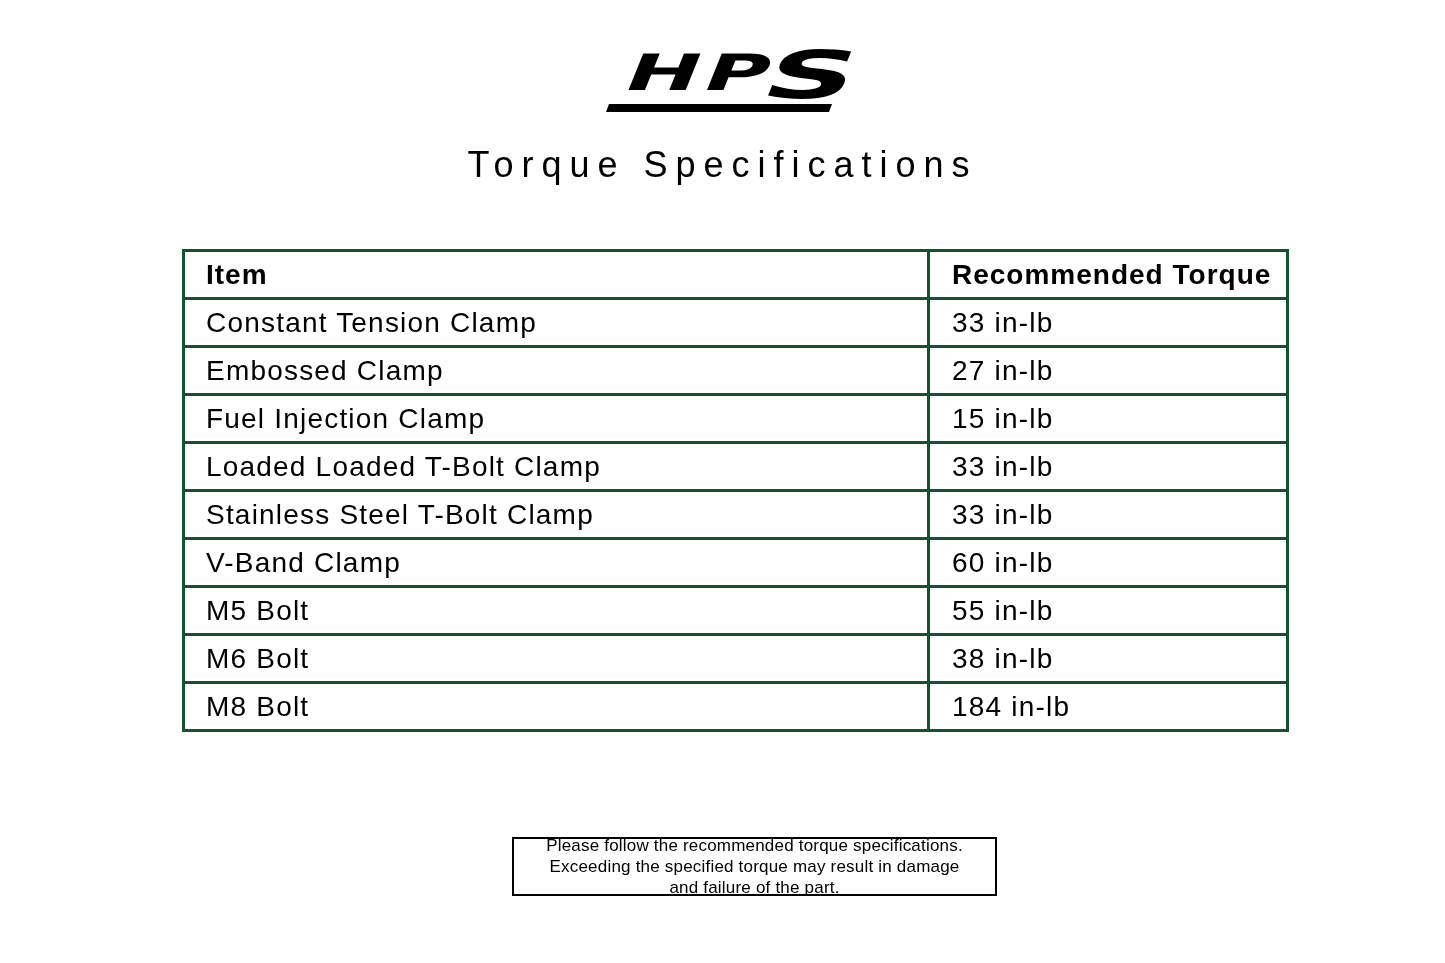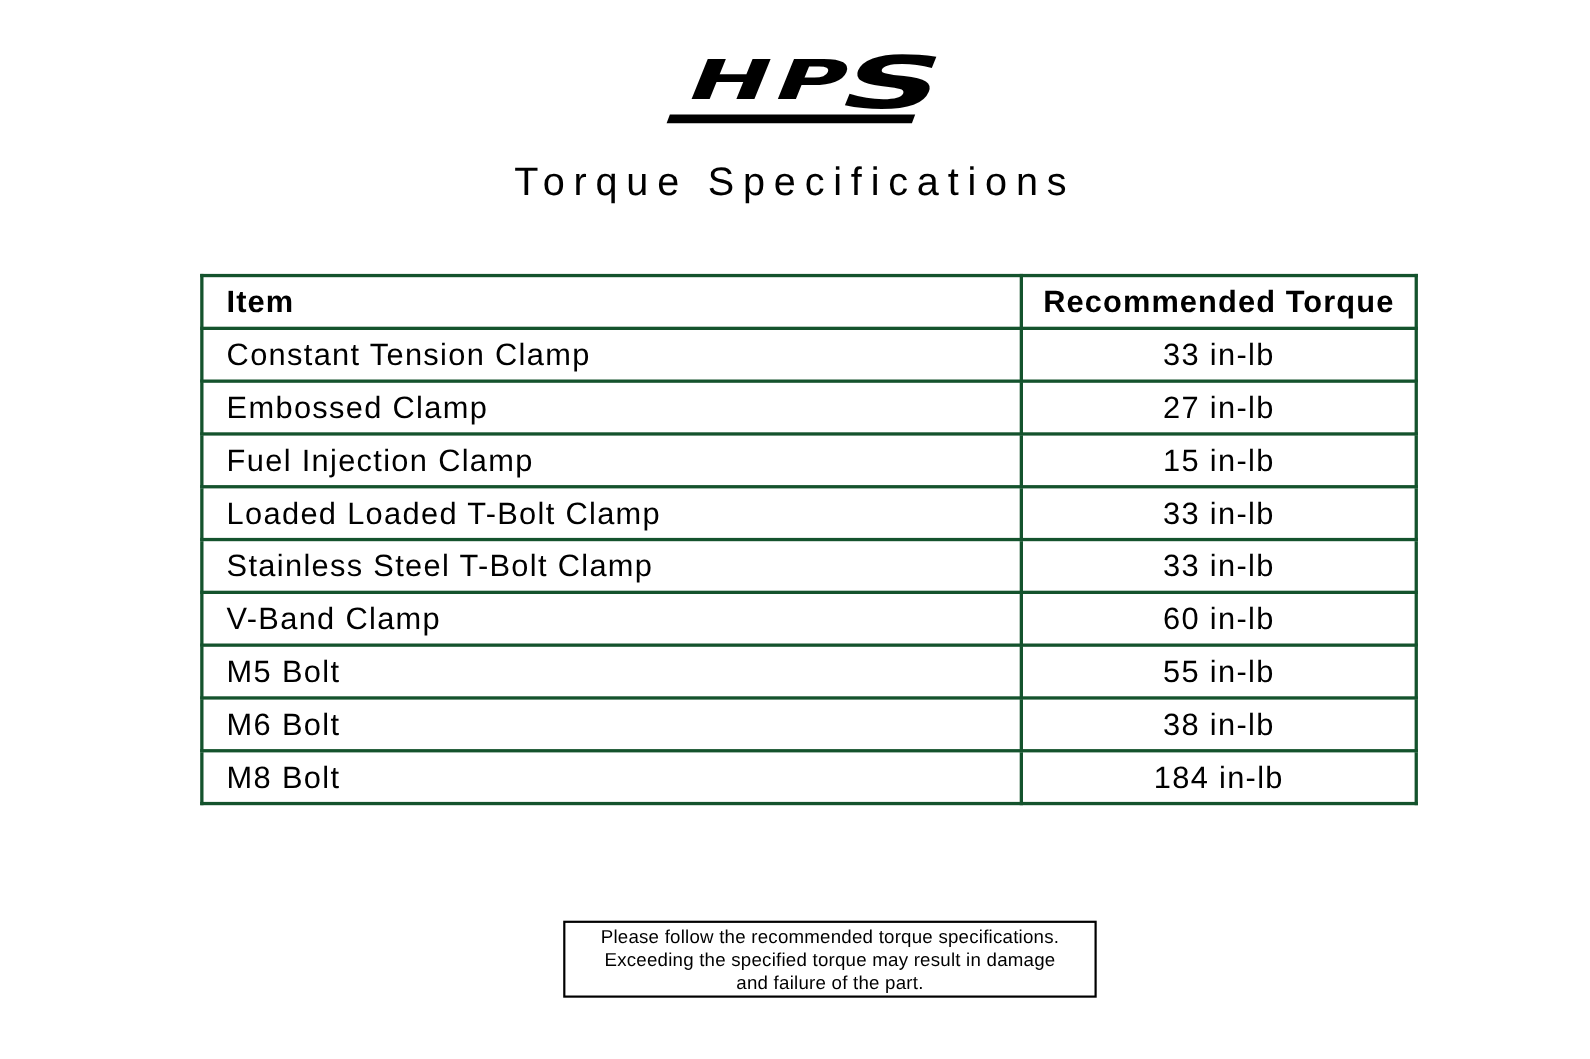--- a/index.html
+++ b/index.html
@@ -52,27 +52,27 @@
     font-size: 28px;
     letter-spacing: 1.2px;
     white-space: nowrap;
     overflow: hidden;
   }
   .spec-table th {
     font-weight: bold;
     letter-spacing: 1px;
   }
   .spec-table .col-item  { width: 715px; }
-  .spec-table .col-torque { padding-left: 6px; text-align: center; }
+  .spec-table .col-torque { padding-left: 22px; }
   .note-box {
     position: absolute;
     left: 512px;
     top: 837px;
     width: 485px;
-    height: 70px;
+    height: 59px;
     box-sizing: border-box;
     border: 2px solid #000000;
     display: flex;
     flex-direction: column;
     justify-content: center;
     align-items: center;
     text-align: center;
     font-size: 17px;
     line-height: 21px;
     letter-spacing: 0.2px;

